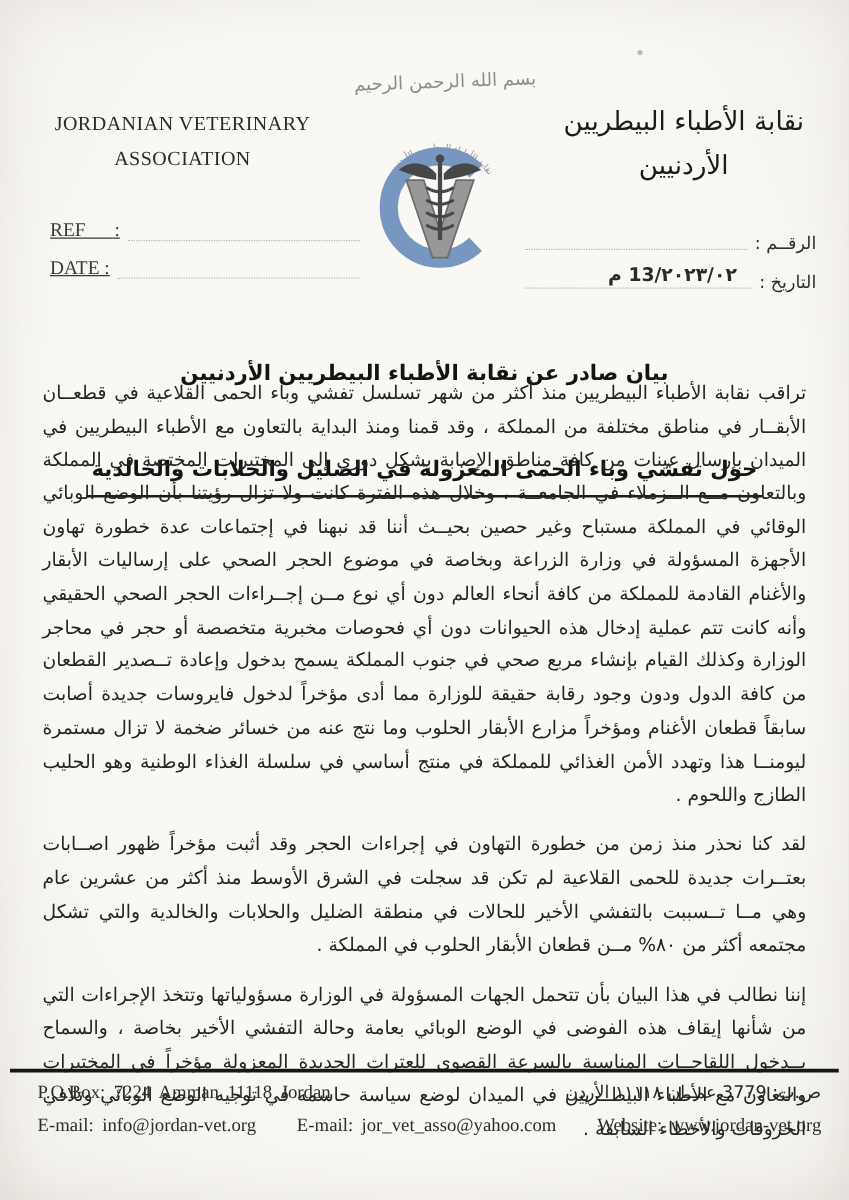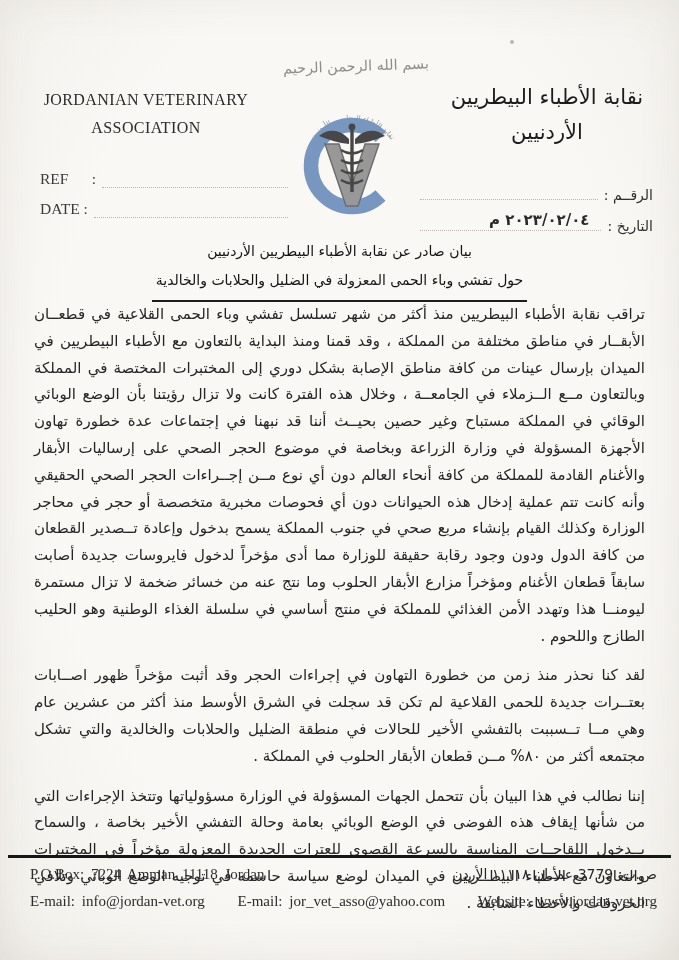--- a/index.html
+++ b/index.html
@@ -28,35 +28,35 @@
     position:absolute; right:22px; top:80px; width:220px; text-align:center;
     direction:rtl; font-size:21px; color:#1c1c1c; line-height:35px;
   }
   .artifact-dot {
     position:absolute; left:510px; top:40px; width:4px; height:4px;
     border-radius:50%; background:#9a9astrip; background:#9a9a96; opacity:.7;
   }
   
   .ref-block { position:absolute; left:40px; top:170px; width:250px;
     font-family:"Liberation Serif", serif; font-size:15.5px; color:#3a3a3a; }
-  .ref-row { display:flex; align-items:flex-start; height:30px; }
+  .ref-row { display:flex; align-items:center; height:30px;text-decoration:underline; }
   .ref-row .lbl { white-space:pre; }
   .dotline { flex:1; border-bottom:1.5px dotted #b9b5ae; margin:0 2px 3px 6px; height:18px; }
   .num-block { position:absolute; right:26px; top:172px; width:235px; direction:rtl;
     font-size:14px; color:#2e2e2e; }
   .num-row { display:flex; align-items:flex-end; height:31px; }
   .num-row .lbl { white-space:pre; }
   .num-row .dotline { margin:0 6px 3px 2px; position:relative; }
   .date-value {
     position:absolute; right:12px; bottom:1px; direction:rtl;
     font-size:15px; font-weight:bold; color:#2a2a2a; letter-spacing:1px; white-space:nowrap;
   }
   
   .title-wrap { position:absolute; left:0; top:237px; width:100%; text-align:center; direction:rtl; }
-  .title-line { font-size:14px; font-weight:normal; color:#141414; line-height:29px; }
+  .title-line { font-size:17px; font-weight:bold; color:#141414; line-height:29px;margin-top:48px; }
   .title-line.underlined { display:inline-block; border-bottom:2px solid #1d1d1d; padding:0 4px 5px 4px; }
   
   .body-text {
     position:absolute; right:34px; left:34px; top:301px;
     direction:rtl; text-align:justify; font-size:15px; line-height:26.8px; color:#252525;
   }
   .body-text p + p { margin-top:13px; }
   
   .footer {
     position:absolute; left:8px; right:8px; top:855px;
@@ -128,21 +128,21 @@
   </div>
 
   <div class="num-block">
     <div class="num-row">
       <span class="lbl">الرقــم :</span>
       <span class="dotline"></span>
     </div>
     <div class="num-row">
       <span class="lbl">التاريخ :</span>
       <span class="dotline">
-        <span class="date-value">٢٠٢٣/٠٢/٠٤ م</span>
+        <span class="date-value">٢٠٢٣/٠٢/13 م</span>
       </span>
     </div>
   </div>
 
   <div class="title-wrap">
     <div class="title-line">بيان صادر عن نقابة الأطباء البيطريين الأردنيين</div>
     <div>
       <span class="title-line underlined">حول تفشي وباء الحمى المعزولة في الضليل والحلابات والخالدية</span>
     </div>
   </div>

